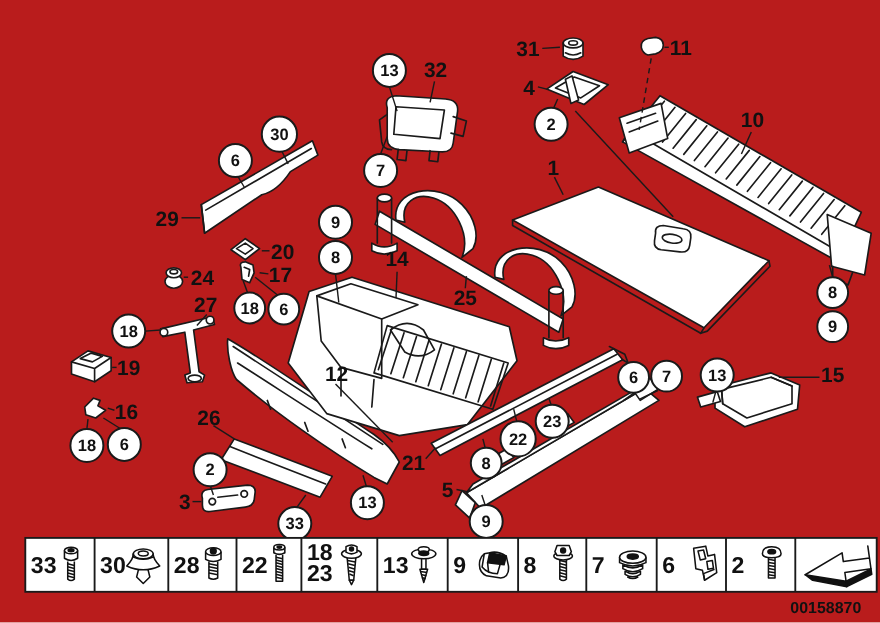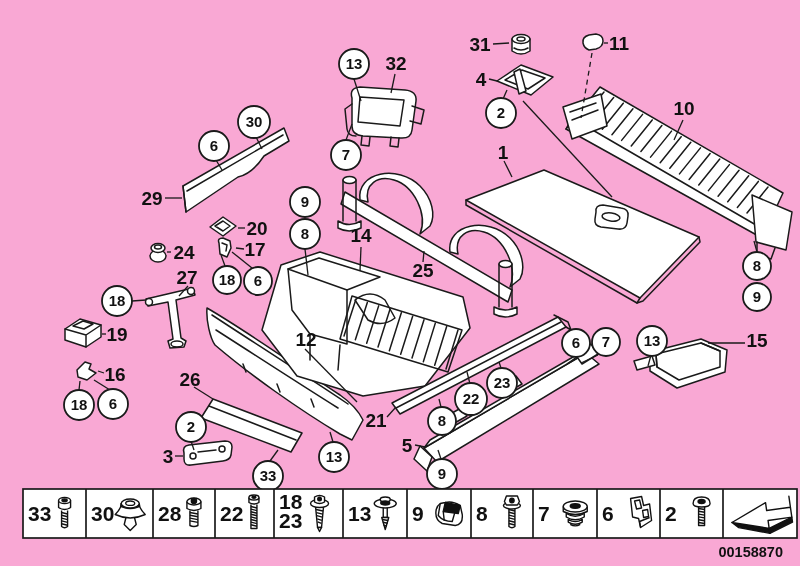--- a/index.html
+++ b/index.html
@@ -1,16 +1,16 @@
 <!DOCTYPE html>
 <html><head>
 <meta charset="utf-8">
 <style>
   html,body{margin:0;padding:0;background:#fff;width:800px;height:566px;overflow:hidden;}
-  #stage{position:relative;width:800px;height:566px;background:#f9a8d4;text-decoration:underline;}
+  #stage{position:relative;width:800px;height:566px;background:#b91c1c;text-decoration:underline;}
   svg{display:block;}
   svg text{font-family:"Liberation Sans","DejaVu Sans",sans-serif;font-weight:bold;fill:#111;}
   .callout-num{font-size:15px;}
   .plain-label{font-size:19px;}
   .legend-num{font-size:21px;}
   .doc-num{font-size:14.5px;}
 </style>
 </head>
 <body>
 

